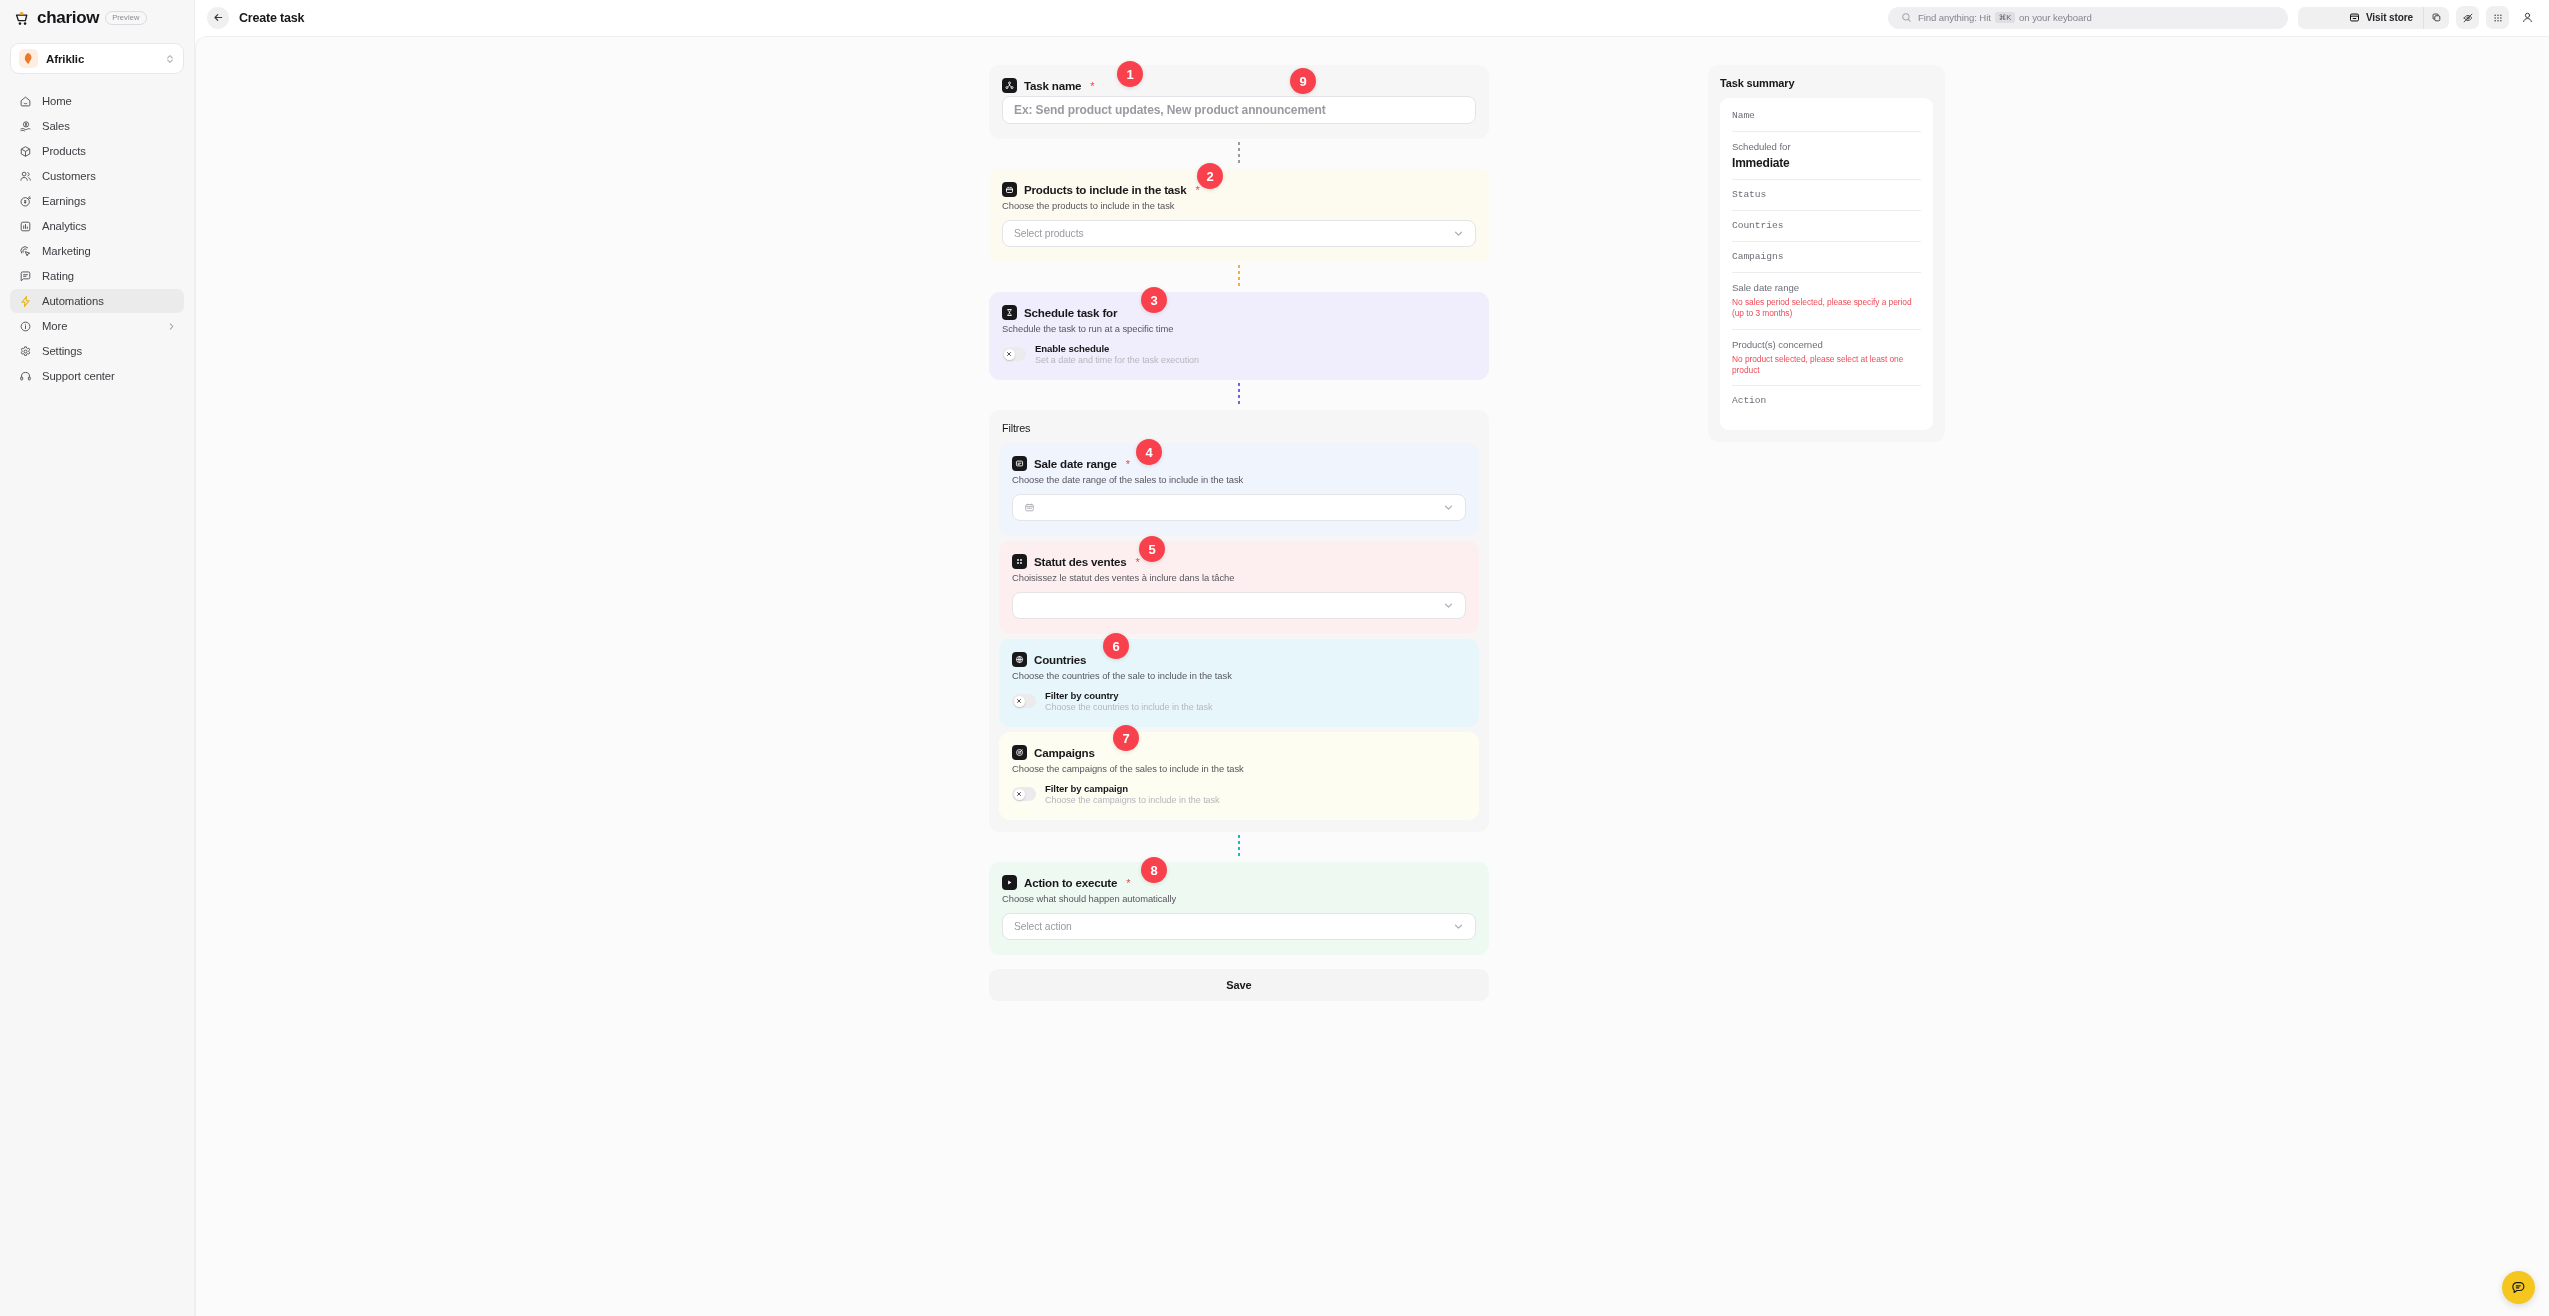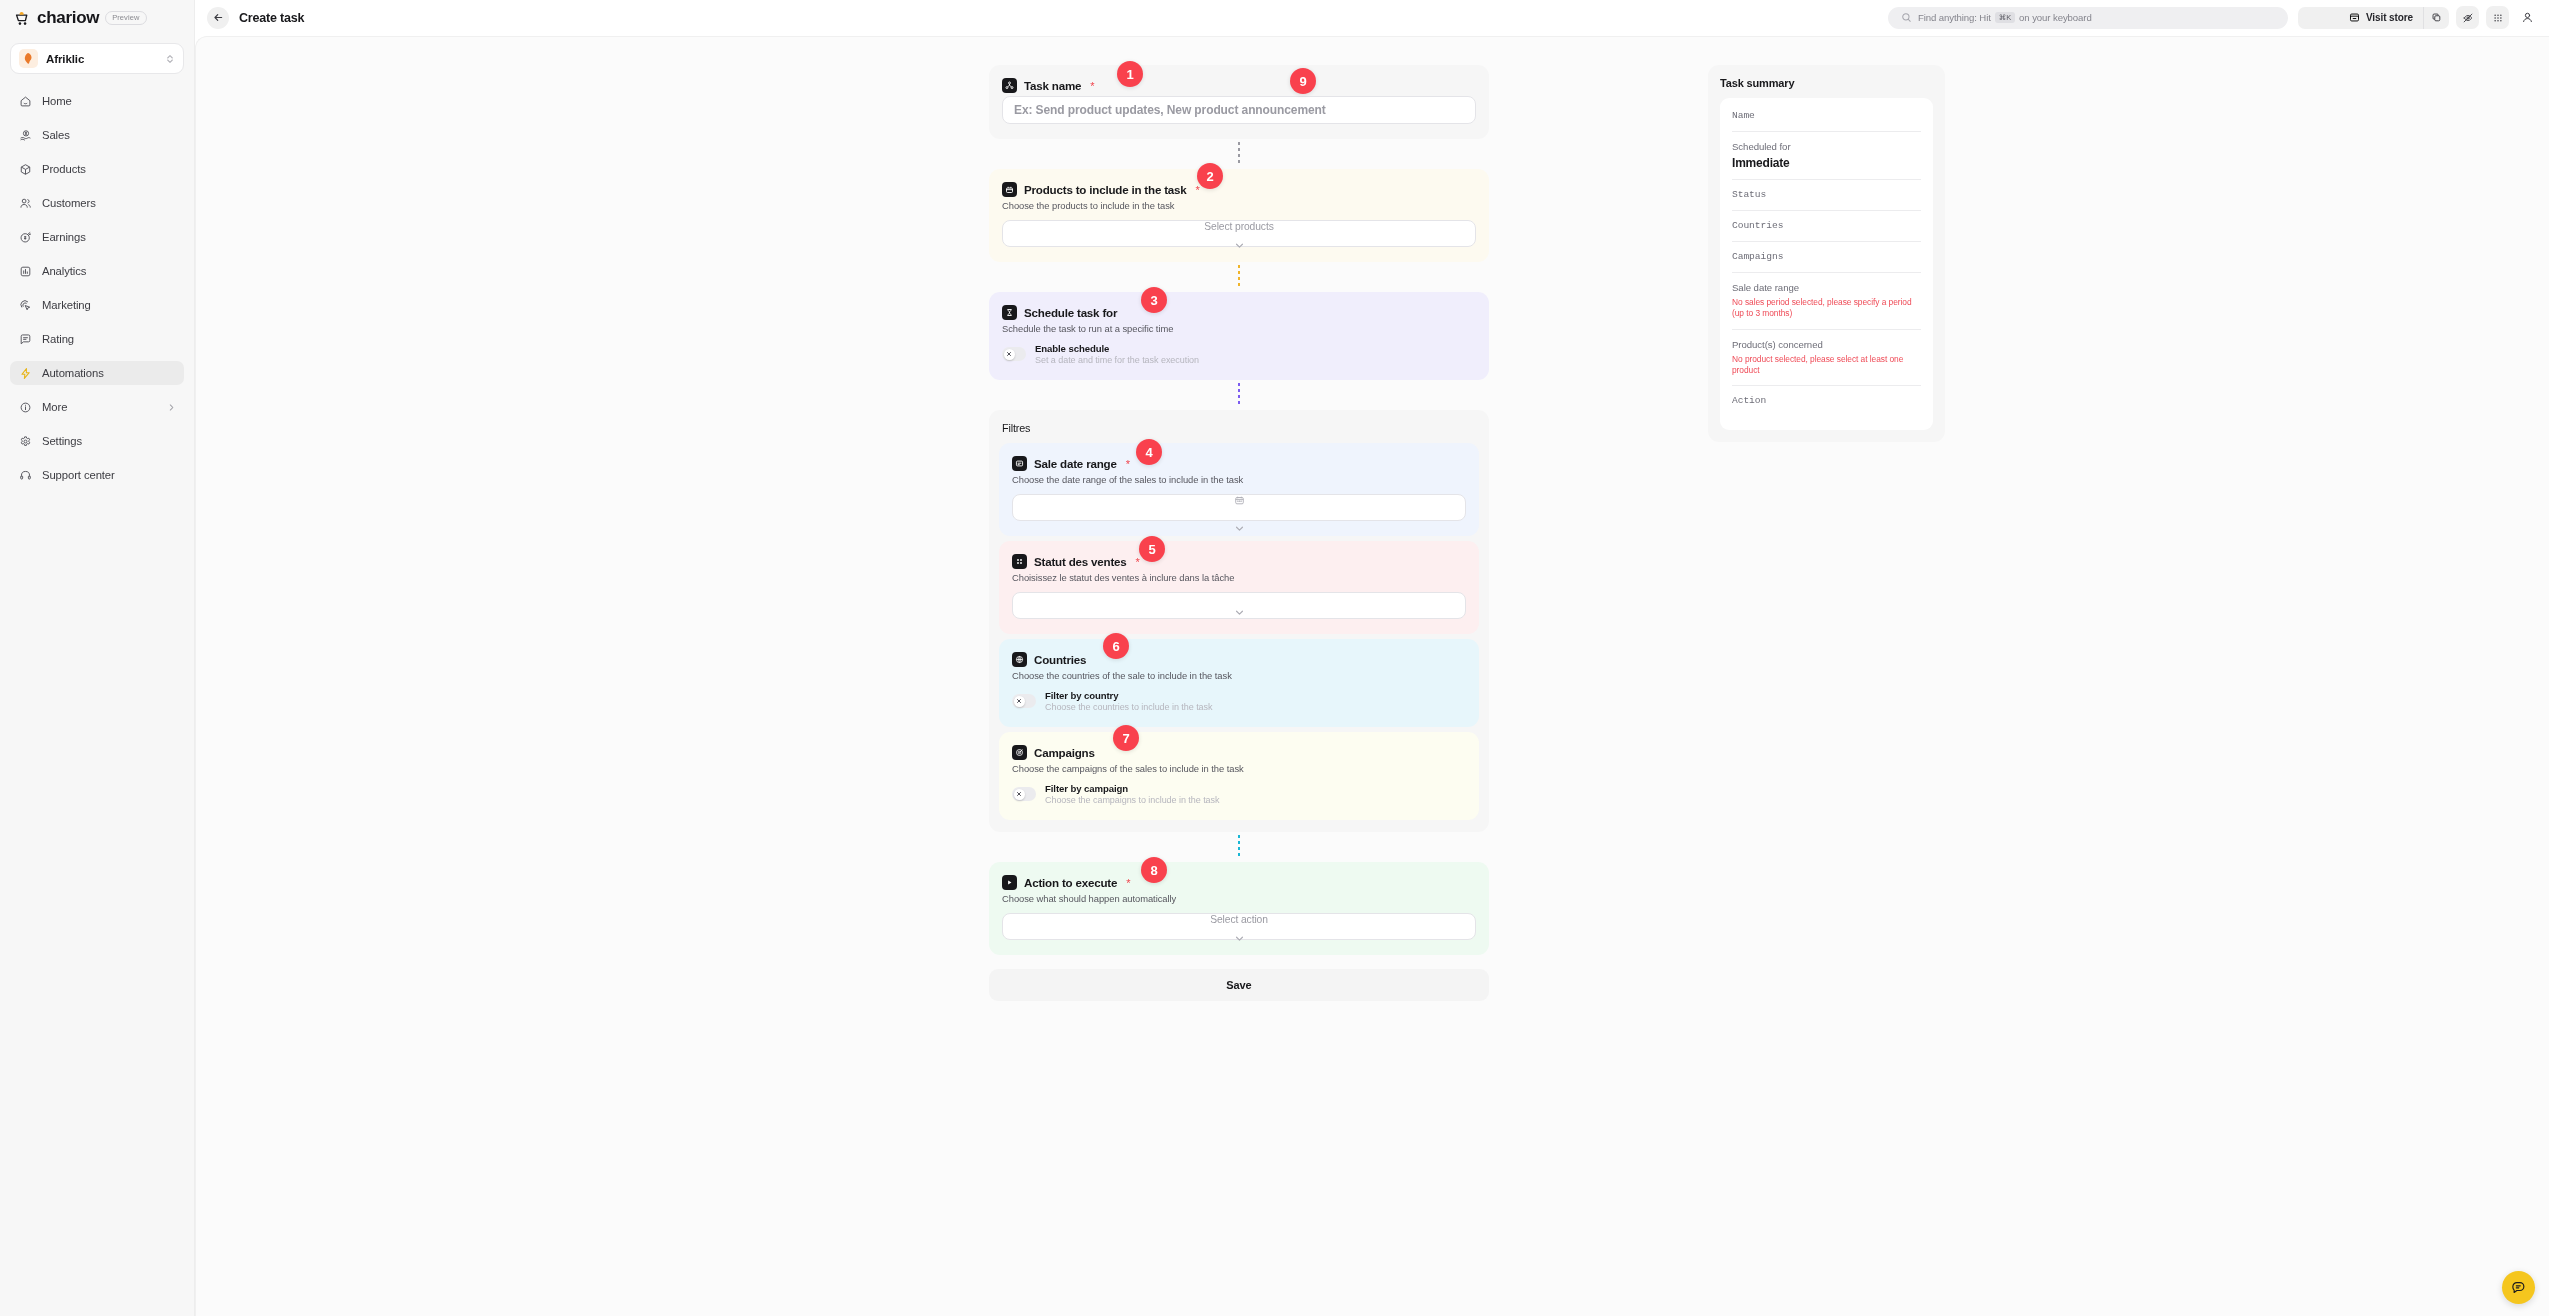--- a/index.html
+++ b/index.html
@@ -36,21 +36,21 @@
     background: #fff; border: 1px solid #e8e8ea; border-radius: 9px;
     padding: 5px 8px; height: 31px; cursor: pointer;
   }
   .ws-ava {
     width: 19px; height: 19px; border-radius: 5px; flex:0 0 19px;
     background: #fdeee0; display:flex;align-items:center;justify-content:center;
     font-size: 11px;
   }
   .ws-name { font-size: 11.5px; font-weight: 700; color: #18181b; flex: 1; letter-spacing:-0.1px;}
   .ws-chev { color: #b4b4ba; display:flex; }
-  .nav { padding: 5px 10px; display: flex; flex-direction: column; gap: 10px; }
+  .nav { padding: 5px 10px; display: flex; flex-direction: column; gap: 1px; }
   .nav-item {
     display: flex; align-items: center; gap: 10px;
     height: 24px; padding: 0 8px; border-radius: 7px;
     font-size: 11.3px; color: #3c3c42; cursor: pointer; position: relative;
   }
   .nav-item.active { background: #ebebeb; }
   .nav-ic { width: 14px; height: 14px; flex: 0 0 14px; display:flex; align-items:center; justify-content:center; color:#56565e;}
   .nav-item.active .nav-ic { color: #e8b517; }
   .nav-label { flex: 1; letter-spacing: -0.1px;}
   .nav-chev { color: #a0a0a6; display:flex; }
@@ -125,21 +125,21 @@
     width: 15px; height: 15px; border-radius: 4px; background: #18181b;
     display: flex; align-items: center; justify-content: center; flex: 0 0 15px;
     color: #fff;
   }
   .card-title { font-size: 11.6px; font-weight: 700; color: #18181b; letter-spacing:-0.2px;}
   .req { color: #f0444c; font-size: 11px; margin-left: 2px; }
   .card-sub { font-size: 9.4px; color: #56565e; margin-bottom: 9px; letter-spacing:-0.05px;}
 
   .select {
     height: 27px; background: #fff; border: 1px solid #e4e4e8; border-radius: 8px;
-    display: flex; align-items: center; padding: 0 11px; gap: 8px; cursor: pointer; flex-direction: column;
+    display: flex; align-items: center; padding: 0 11px; gap: 8px; cursor: pointer;
   }
   .select-ph { font-size: 10.3px; color: #9a9aa2; flex: 1; letter-spacing:-0.1px;}
   .select-chev { color: #adadb5; display:flex; }
   .select-lead { color: #b0b0b8; display:flex; flex:0 0 12px;}
 
   
   .toggle-row { display: flex; align-items: center; gap: 9px; margin-top: 2px; }
   .toggle {
     width: 24px; height: 14px; border-radius: 8px; background: #ebebee;
     position: relative; flex: 0 0 24px; cursor: pointer;

